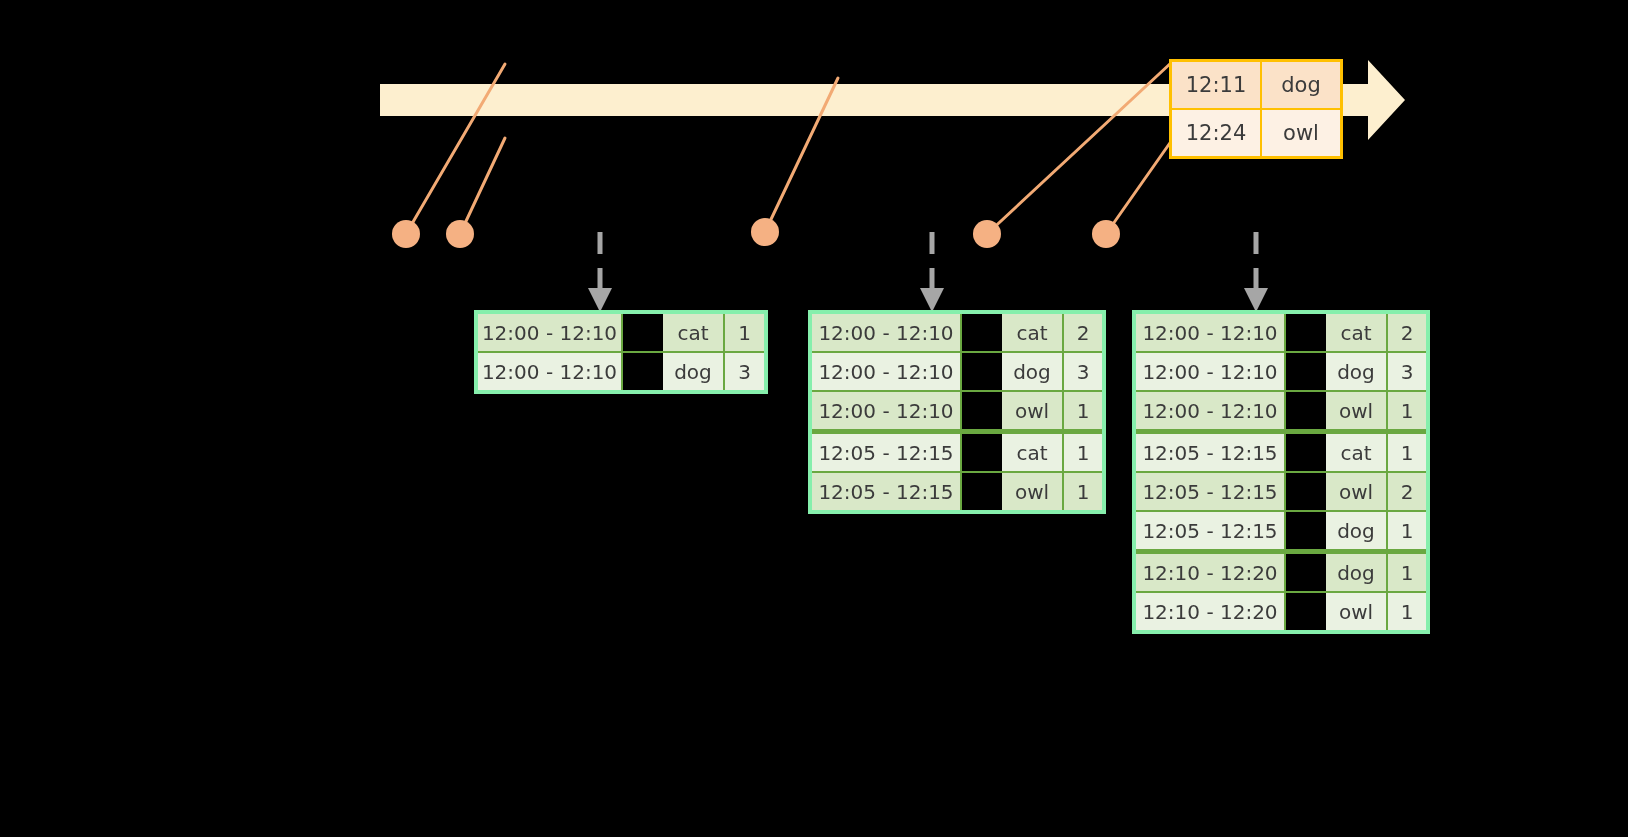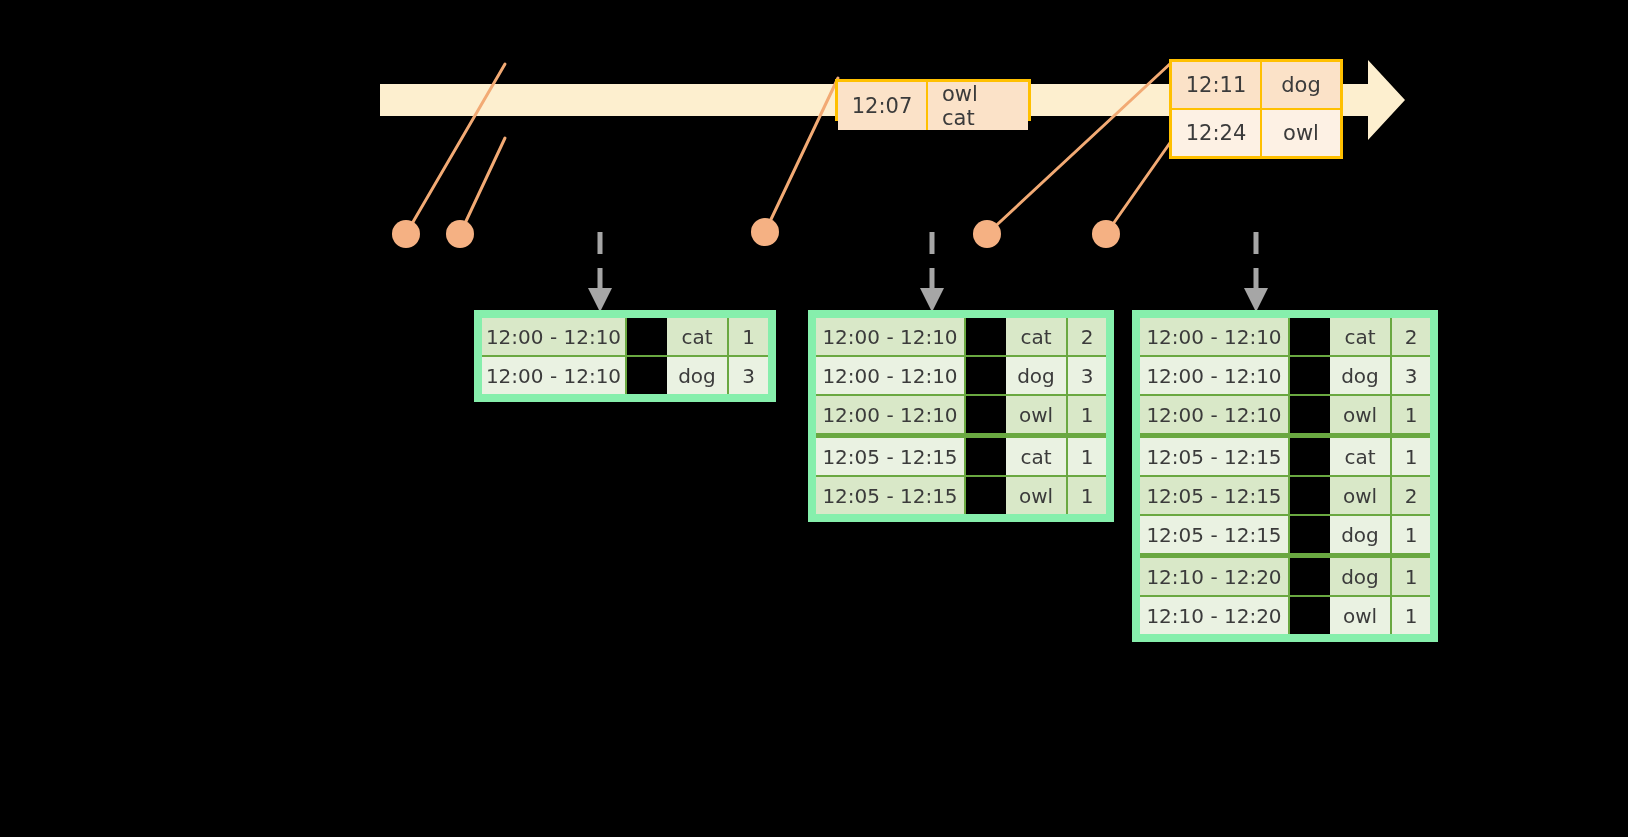--- a/index.html
+++ b/index.html
@@ -16,21 +16,21 @@
   .event-row{display:flex;flex:1;}
   .event-row + .event-row{border-top:2px solid #ffc000;}
   .ev-time{width:88px;display:flex;align-items:center;justify-content:center;
            font-size:21px;color:#3b3b3b;border-right:2px solid #ffc000;}
   .ev-words{flex:1;display:flex;align-items:center;justify-content:center;
             font-size:21px;color:#3b3b3b;padding:0 14px;}
   .row-a .ev-time,.row-a .ev-words{background:#fbe2c8;}
   .row-b .ev-time,.row-b .ev-words{background:#fdf1e4;}
 
   
-  .result-table{position:absolute;border:8px solid #86efac;box-sizing:border-box;z-index:5;}
+  .result-table{position:absolute;border:4px solid #86efac;box-sizing:border-box;z-index:5;}
   .rt-row{display:flex;}
   .rt-row + .rt-row{border-top:2px solid #6aa841;}
   .rt-win{display:flex;align-items:center;justify-content:center;
           font-size:20px;color:#3b3b3b;border-right:2px solid #6aa841;}
   .rt-key{display:flex;align-items:center;justify-content:center;
           font-size:20px;color:#3b3b3b;border-right:2px solid #6aa841;margin-left:40px;}
   .rt-cnt{display:flex;align-items:center;justify-content:center;
           font-size:20px;color:#3b3b3b;}
   .rt-row.shade .rt-win,.rt-row.shade .rt-key,.rt-row.shade .rt-cnt{background:#d9e8c8;}
   .rt-row.plain .rt-win,.rt-row.plain .rt-key,.rt-row.plain .rt-cnt{background:#eaf2e2;}
@@ -85,26 +85,20 @@
         <path d="M 920 288 L 944 288 L 932 312 Z" fill="#a6a6a6" stroke="none"></path>
       </g>
       <g>
         <line x1="1256" y1="232" x2="1256" y2="288" stroke-dasharray="22 14"></line>
         <path d="M 1244 288 L 1268 288 L 1256 312 Z" fill="#a6a6a6" stroke="none"></path>
       </g>
     </g>
   </svg>
 
 
-  <div class="event-box" style="left:835px;top:79px;width:196px;height:42px;">
-    <div class="event-row row-a">
-      <div class="ev-time">12:07</div>
-      <div class="ev-words">owl cat</div>
-    </div>
-  </div>
 
   <div class="event-box" style="left:1169px;top:59px;width:174px;height:100px;">
     <div class="event-row row-a">
       <div class="ev-time">12:11</div>
       <div class="ev-words">dog</div>
     </div>
     <div class="event-row row-b">
       <div class="ev-time">12:24</div>
       <div class="ev-words">owl</div>
     </div>

